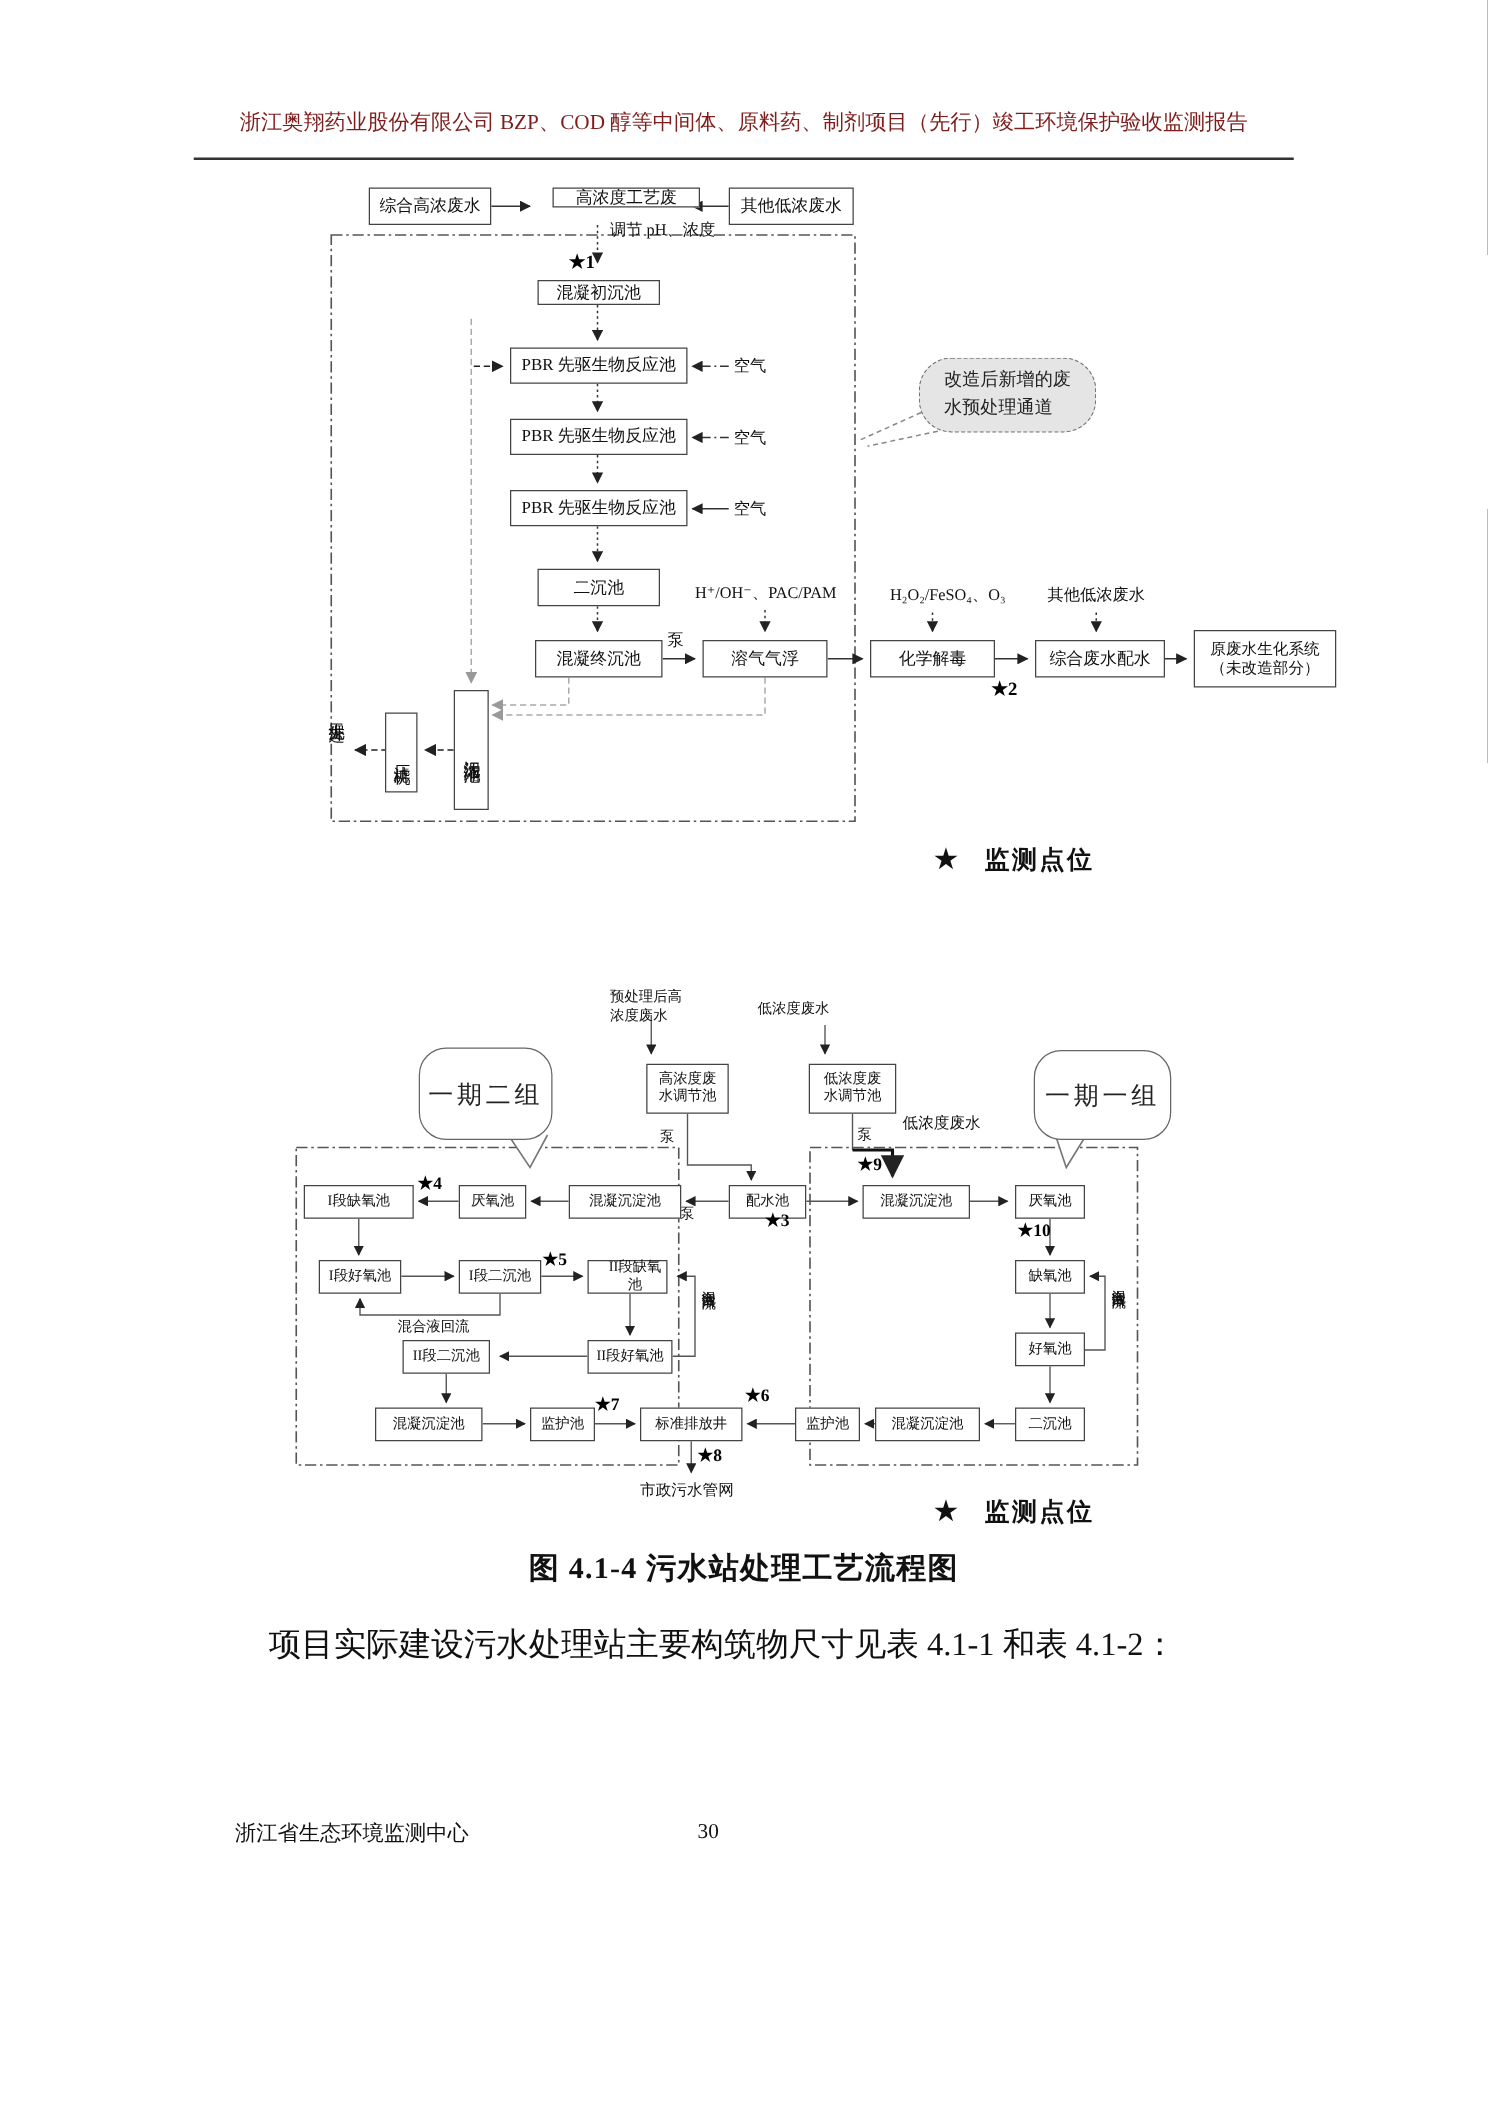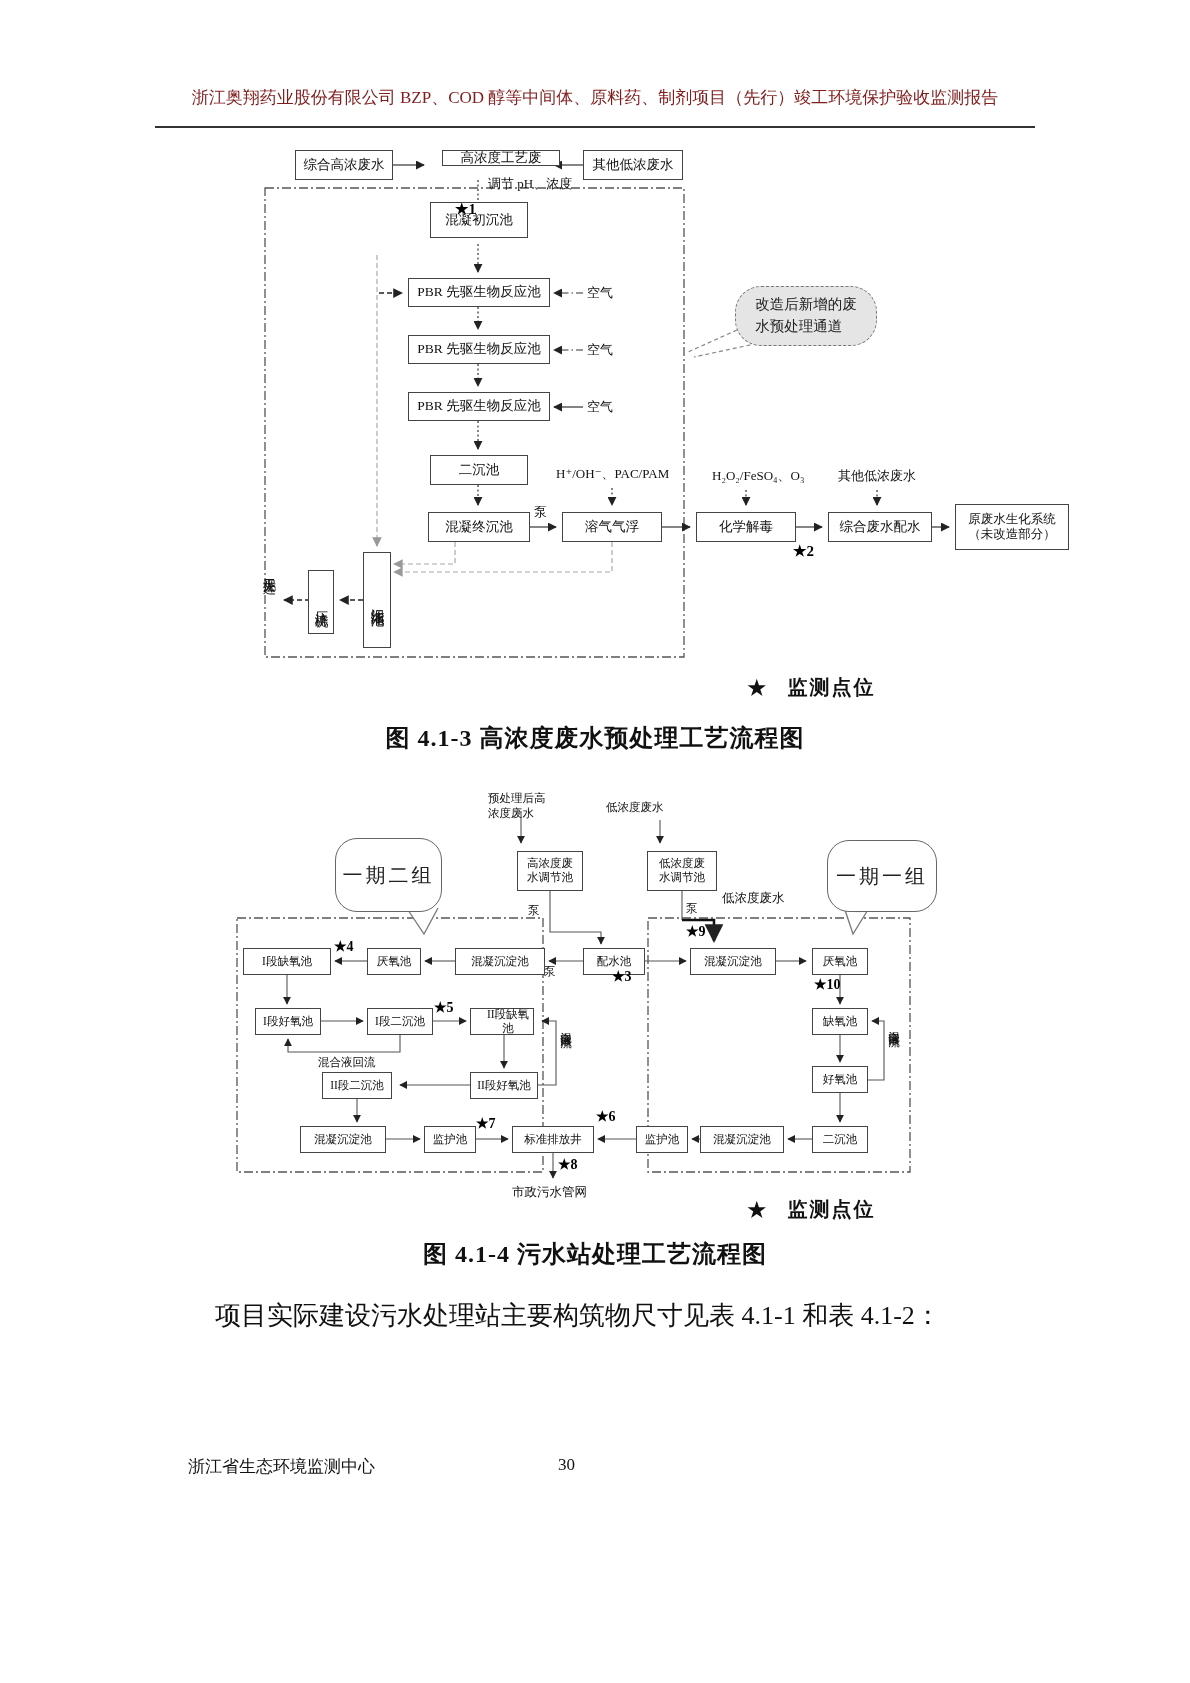--- a/index.html
+++ b/index.html
@@ -128,21 +128,21 @@
     <g stroke="#111" fill="none" stroke-width="2.5">
       <path d="M682,920 L714,920 L714,941" marker-end="url(#mB)"></path>
     </g>
   </svg>
 
   <div class="bx" style="left:295px;top:150px;width:98px;height:30px;">综合高浓废水</div>
   <div class="bx" style="left:430px;top:150px;width:118px;height:16px;margin-left:12px;">高浓度工艺废</div>
   <div class="bx" style="left:583px;top:150px;width:100px;height:30px;">其他低浓废水</div>
   <div class="lbl" style="left:488px;top:176px;">调节 pH、浓度</div>
   <div class="star star1" style="left:455px;top:200px;">★1</div>
-  <div class="bx" style="left:430px;top:202px;width:98px;height:36px;text-align:right;">混凝初沉池</div>
+  <div class="bx" style="left:430px;top:224px;width:98px;height:20px;text-align:right;">混凝初沉池</div>
 
   <div class="bx" style="left:408px;top:278px;width:142px;height:29px;">PBR 先驱生物反应池</div>
   <div class="bx" style="left:408px;top:335px;width:142px;height:29px;">PBR 先驱生物反应池</div>
   <div class="bx" style="left:408px;top:392px;width:142px;height:29px;">PBR 先驱生物反应池</div>
   <div class="lbl" style="left:587px;top:285px;">空气</div>
   <div class="lbl" style="left:587px;top:342px;">空气</div>
   <div class="lbl" style="left:587px;top:399px;">空气</div>
 
   <div class="bx" style="left:430px;top:455px;width:98px;height:30px;">二沉池</div>
 
@@ -163,21 +163,20 @@
 水预处理通道</div>
 
   <div class="bx vtext" style="left:363px;top:552px;width:28px;height:96px;">污泥浓缩池</div>
   <div class="bx vtext" style="left:308px;top:570px;width:26px;height:64px;">压滤机</div>
   <div class="lbl vtext" style="left:260px;top:568px;height:72px;">干泥外运</div>
 
   <div class="legend" style="left:746px;top:674px;">
     <span class="lstar">★</span>
     <span class="ltext">监测点位</span>
   </div>
-  <div class="cap" style="top:722px;">图 4.1-3  高浓度废水预处理工艺流程图</div>
 
   <div class="lbl lbl2" style="left:488px;top:791px;text-align:left;">预处理后高
 浓度废水</div>
   <div class="lbl lbl2" style="left:606px;top:800px;">低浓度废水</div>
 
   <div class="bubble" style="left:335px;top:838px;width:105px;height:72px;">一期二组</div>
   <div class="bubble" style="left:827px;top:840px;width:108px;height:70px;">一期一组</div>
 
   <div class="bx bx2" style="left:517px;top:851px;width:66px;height:40px;">高浓度废
 水调节池</div>

